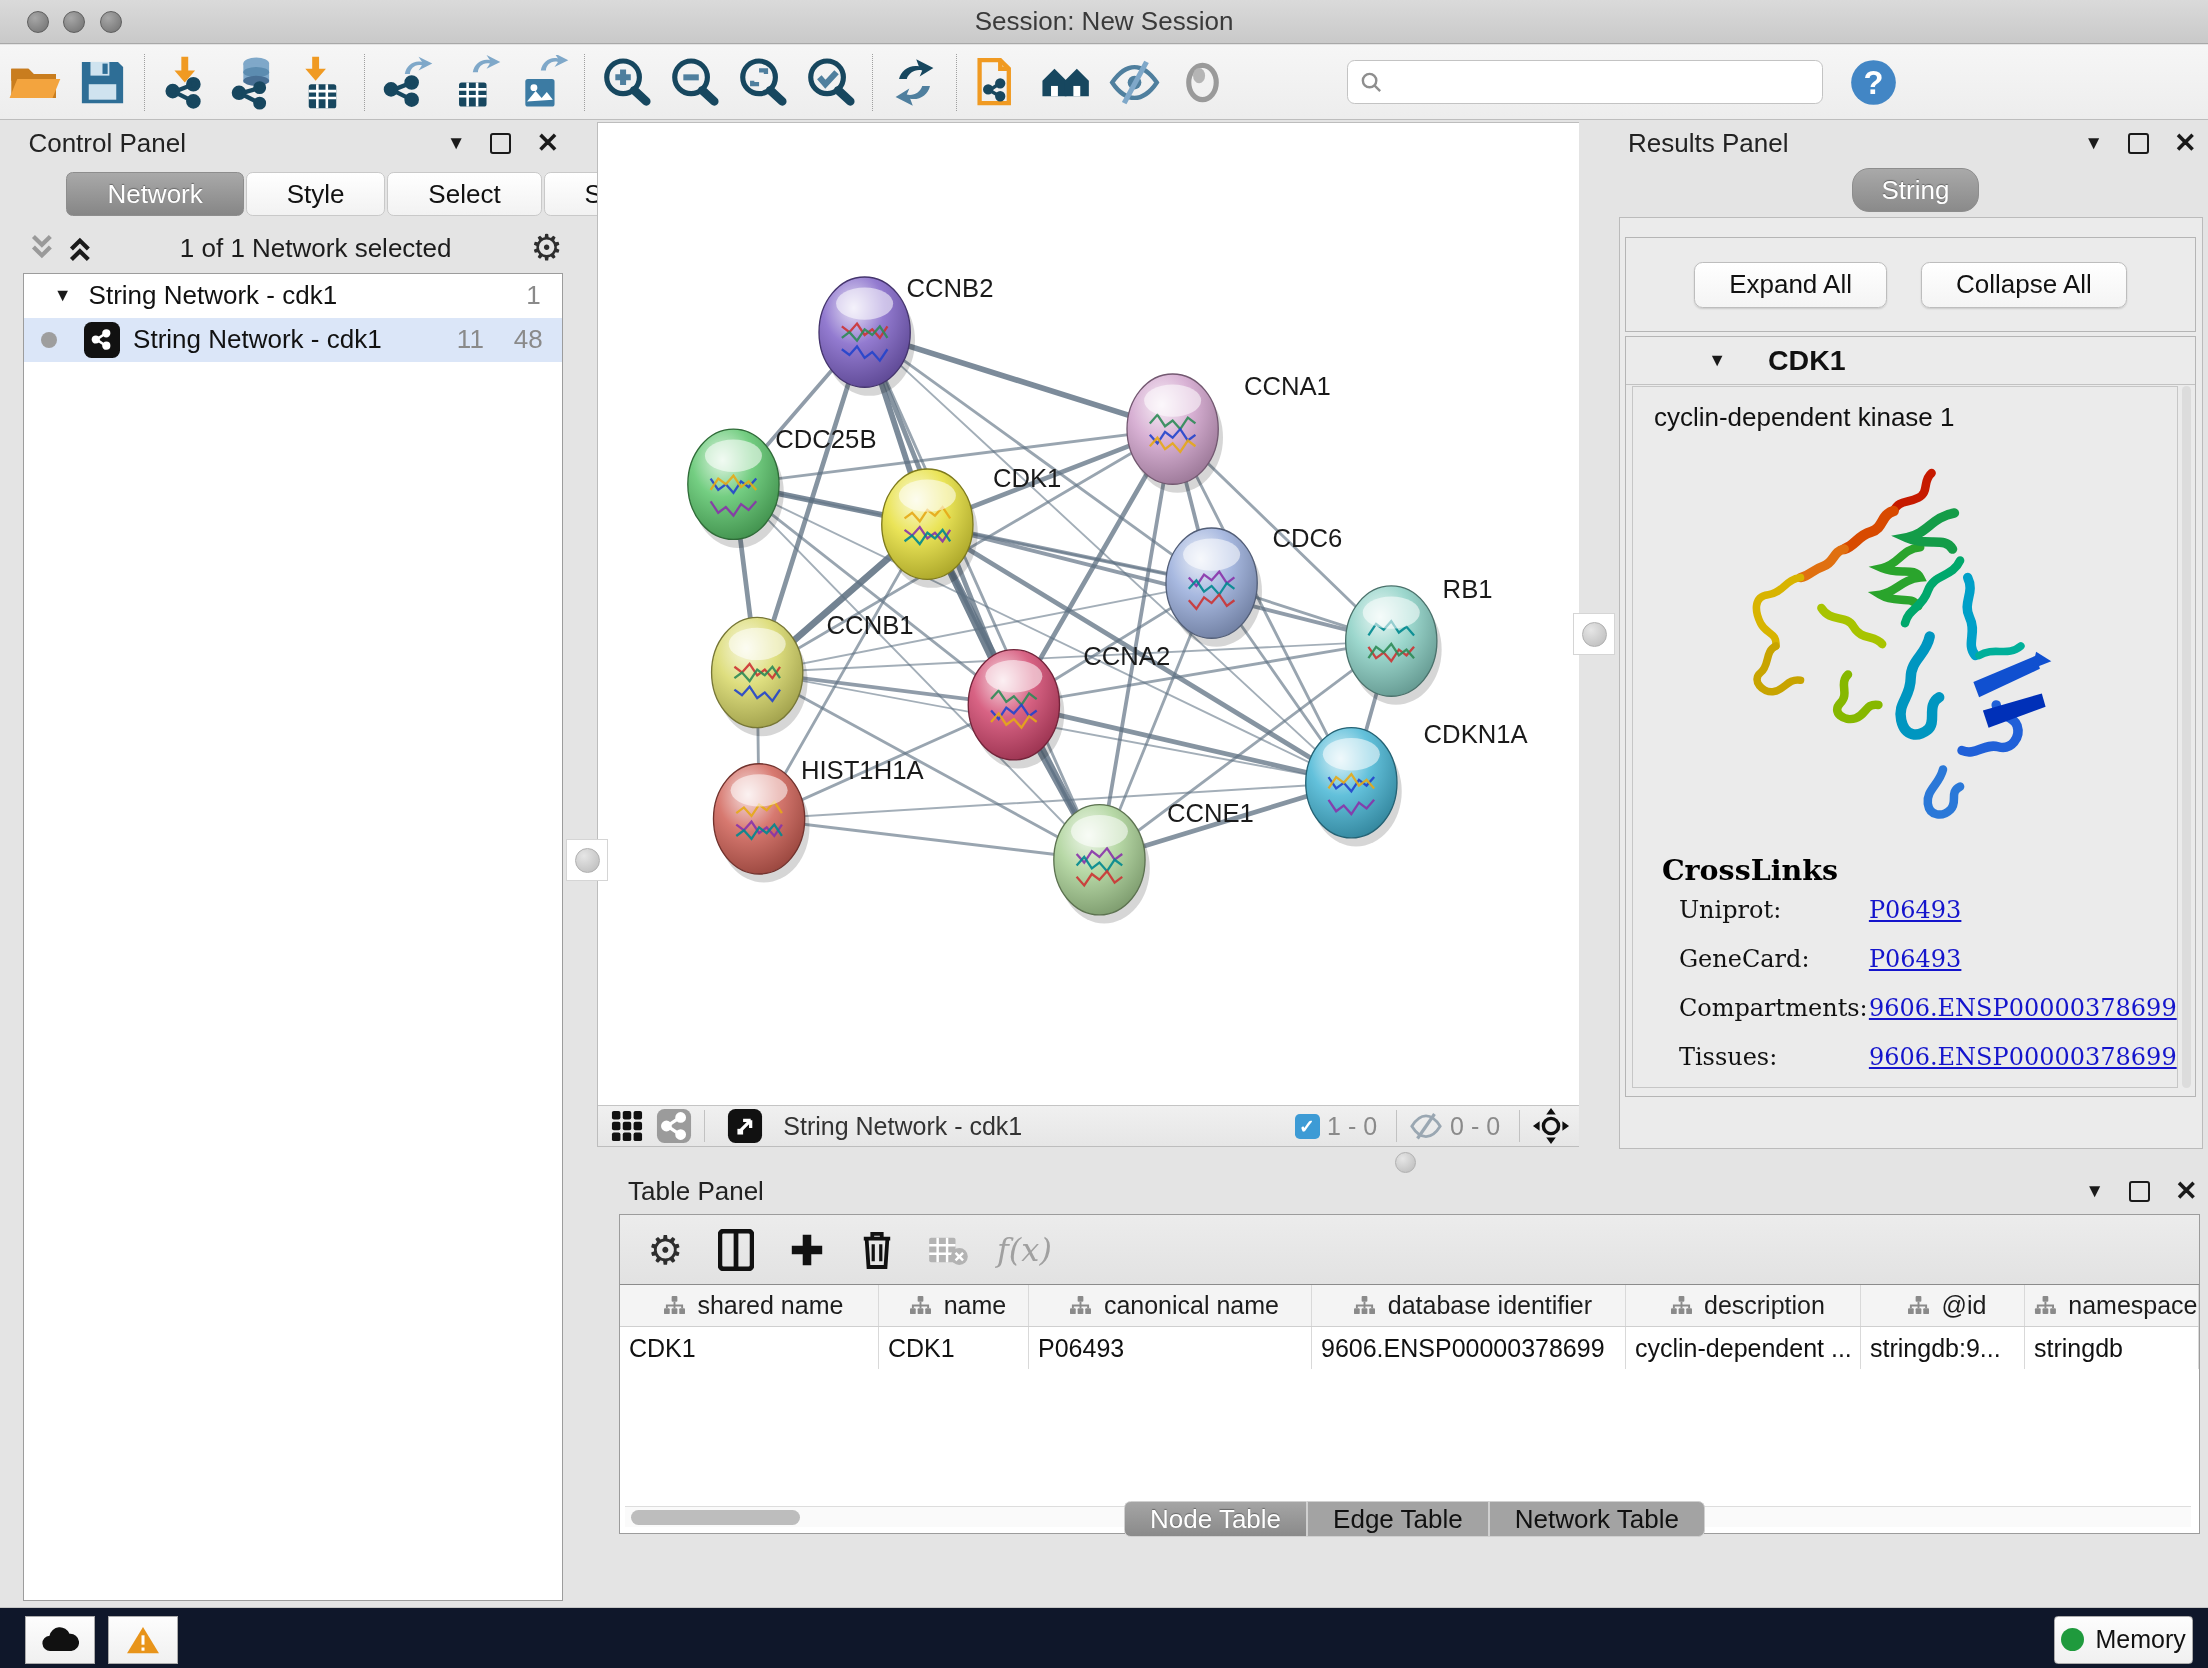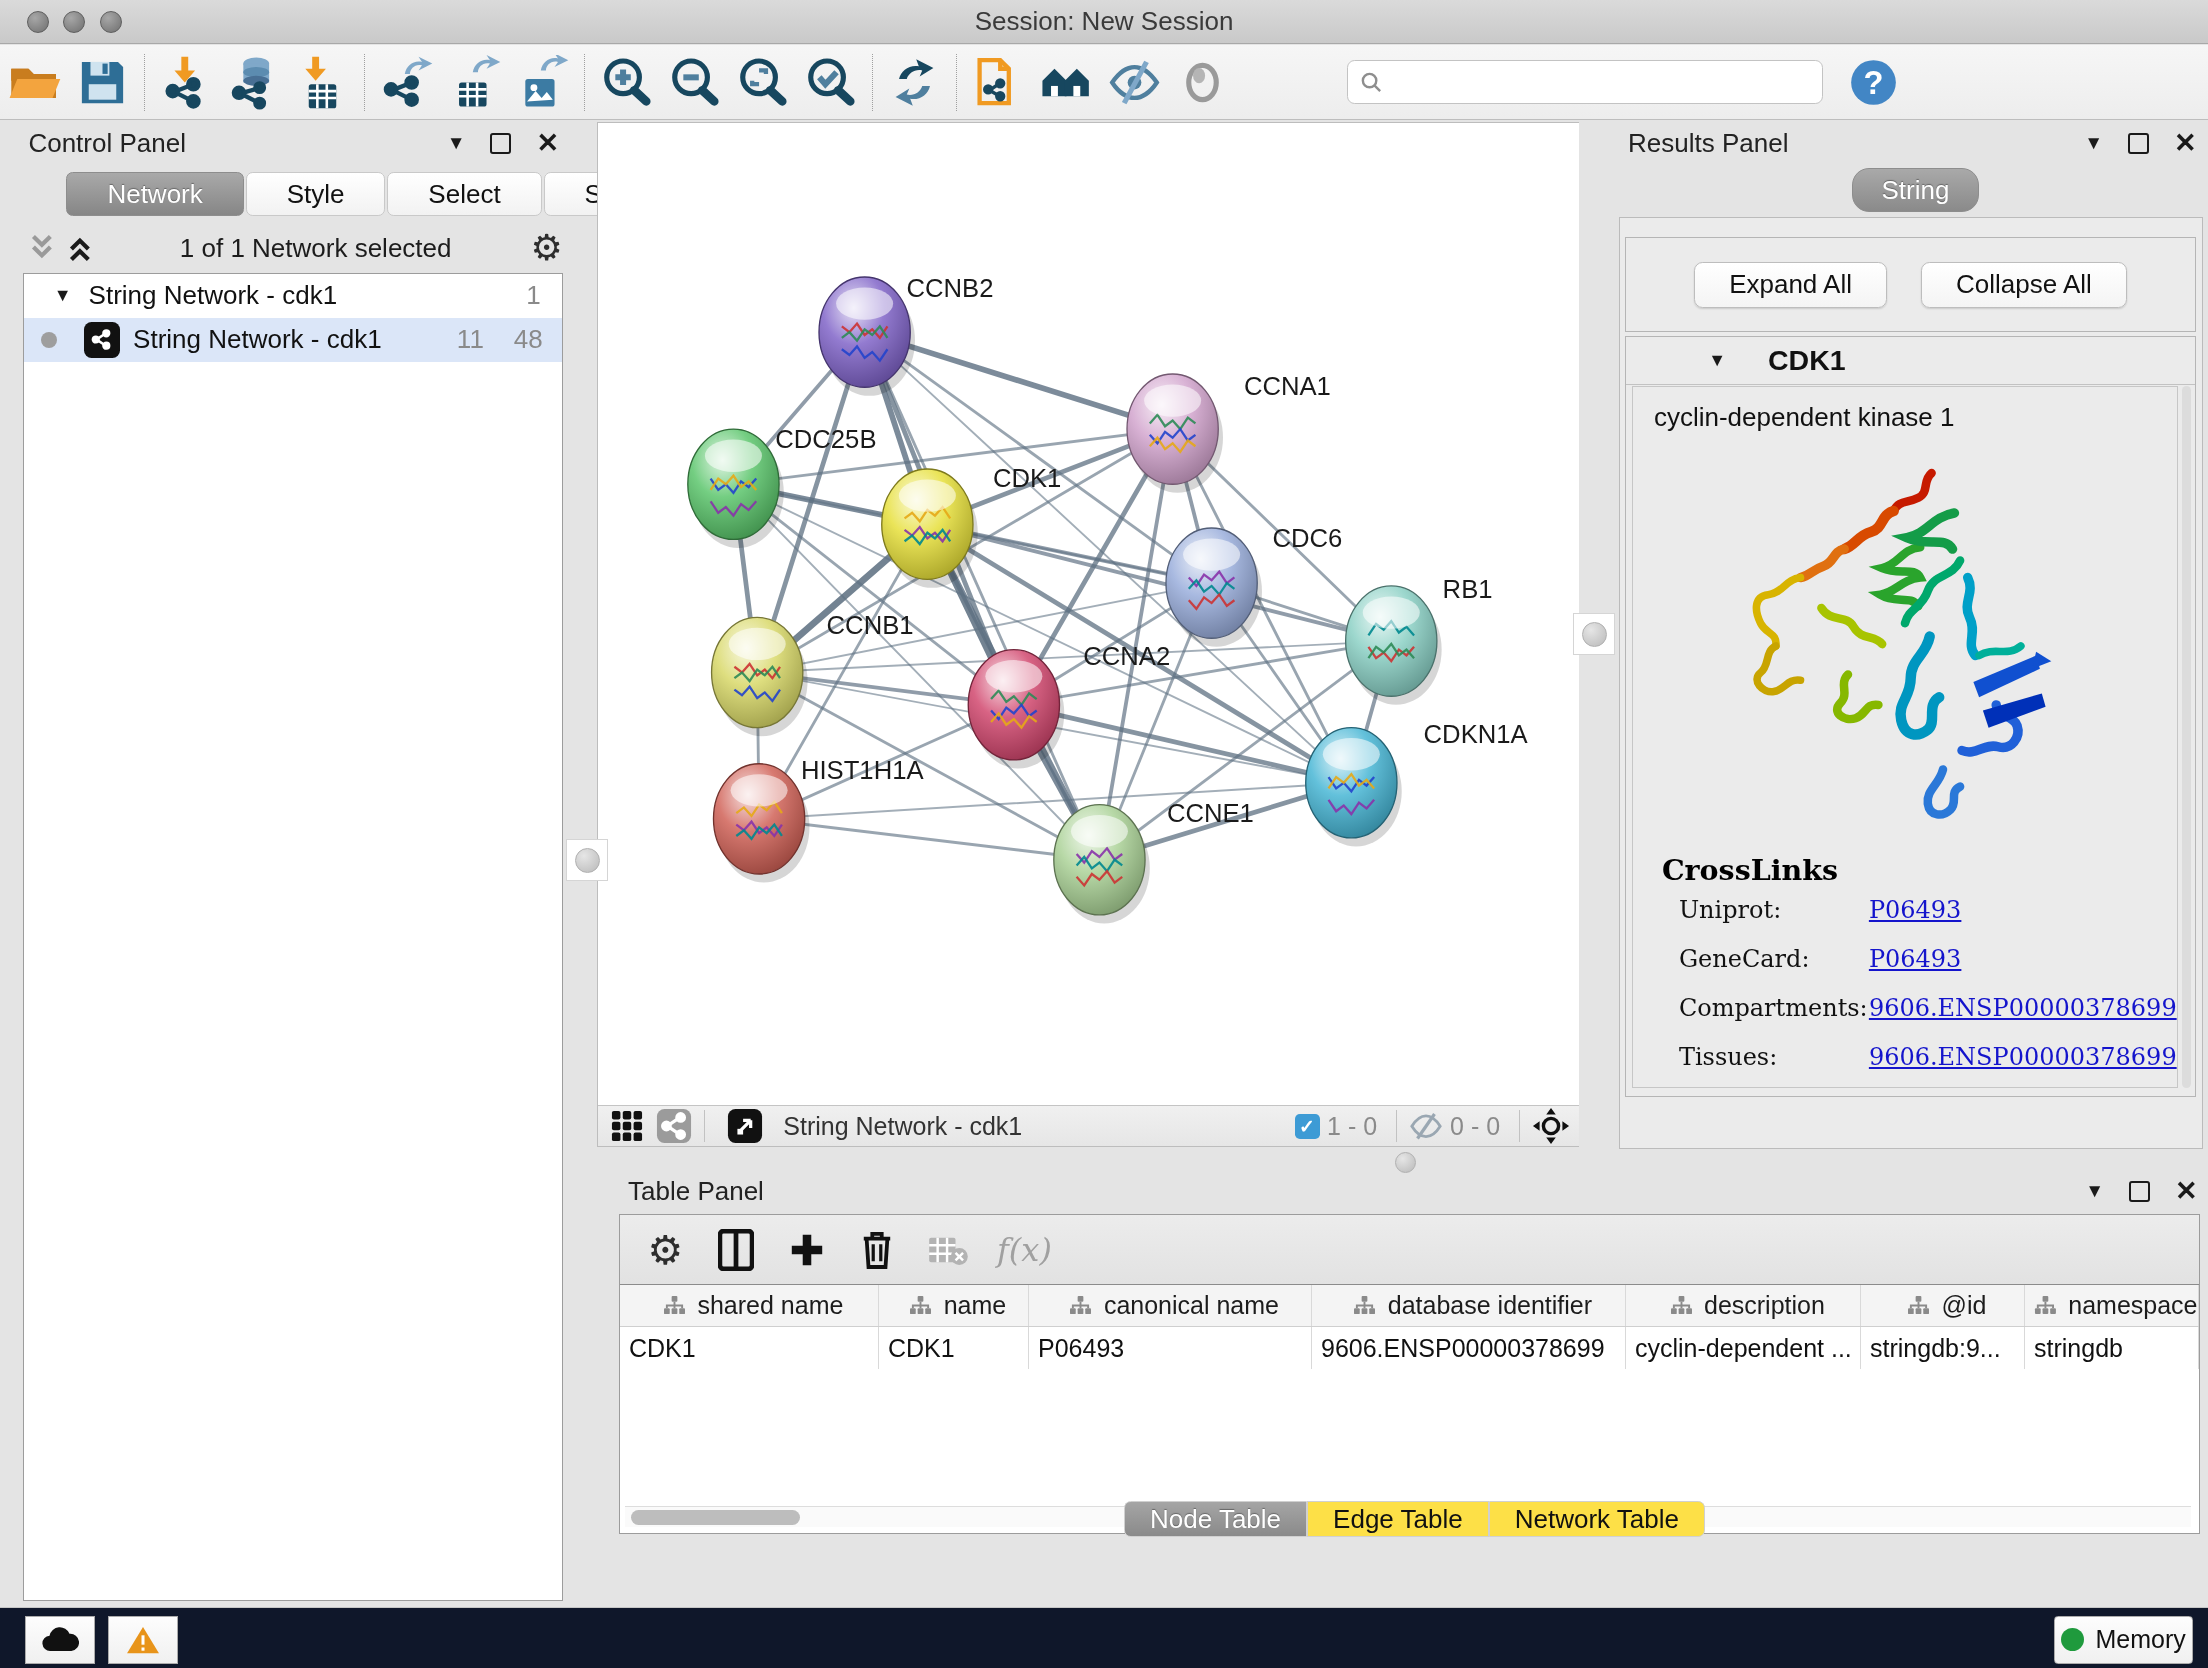--- a/index.html
+++ b/index.html
@@ -92,21 +92,21 @@
   .tp-tool { width:42px; height:42px; display:flex; align-items:center; justify-content:center; }
   .fx { font-family:"DejaVu Serif",serif; font-style:italic; font-size:32px; color:#a0a0a0; }
   .grid-table { width:100%; }
   .t-headrow { display:flex; height:42px; background:#f4f4f4; border-bottom:1.9px solid #cfcfcf; }
   .t-row { display:flex; height:42px; background:#fff; }
   .t-cell { display:flex; align-items:center; font-size:25px; color:#111; padding-left:9.5px; border-right:1px solid #d9d9d9; overflow:hidden; white-space:nowrap; }
   .t-headrow .t-cell { color:#1c1c1c; justify-content:center; gap:11.4px; }
   .hscroll { position:absolute; left:5.7px; bottom:5.7px; width:1566px; height:21px; background:#fafafa; border-top:1px solid #ddd; }
   .hthumb { position:absolute; left:5.7px; top:2.9px; width:169px; height:15px; background:#bdbdbd; border-radius:7.6px; }
   .tp-tabs { position:absolute; left:515px; top:329px; display:flex; }
-  .tp-tab { height:36px; padding:0 25px; font-size:26px; display:flex; align-items:center; background:#fde047; border:1px solid #d0d0d0; color:#111; }
+  .tp-tab { height:36px; padding:0 25px; font-size:26px; display:flex; align-items:center; background:#a3a3a3; border:1px solid #d0d0d0; color:#111; }
   .tp-tab:first-child { border-radius:6.7px 0 0 6.7px; }
   .tp-tab:last-child { border-radius:0 6.7px 6.7px 0; }
   .tp-tab.selected { background:linear-gradient(#a5a5a5,#8a8a8a); color:#fff; text-shadow:0 -1px 1px #666; }
 
   
   .bottombar { position:absolute; left:0; top:1607px; width:2208px; height:61px; background:#0f172a; border-top:1px solid #c6c6c6; }
   .sb-btn { position:absolute; top:7.6px; height:48px; background:linear-gradient(#fdfdfd,#f0f0f0); border:1.9px solid #ababab; display:flex; align-items:center; justify-content:center; }
   .memory-btn { right:15px; width:139px; border-radius:3.8px; gap:11.4px; font-size:25px; color:#111; }
   .mem-dot { width:23px; height:23px; border-radius:50%; background:#1f9a3d; }
 

